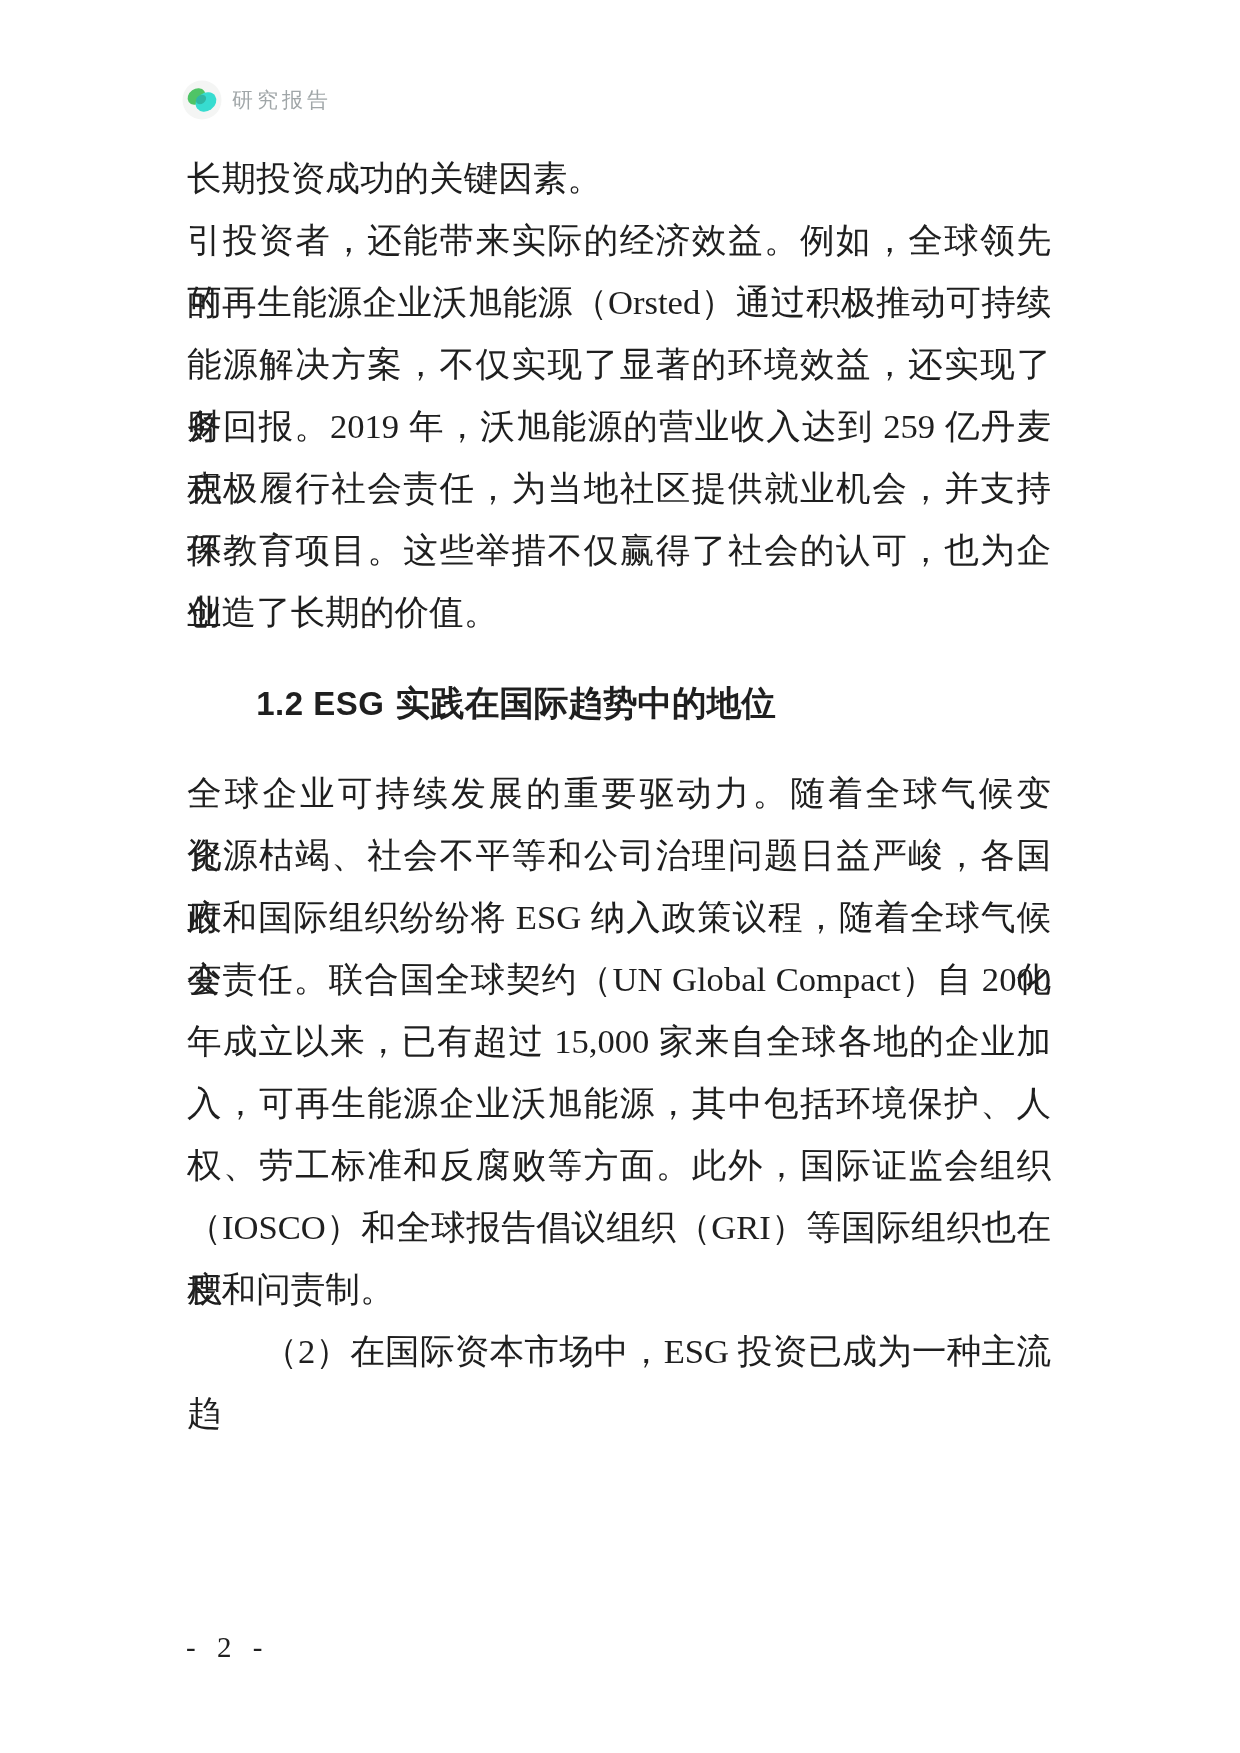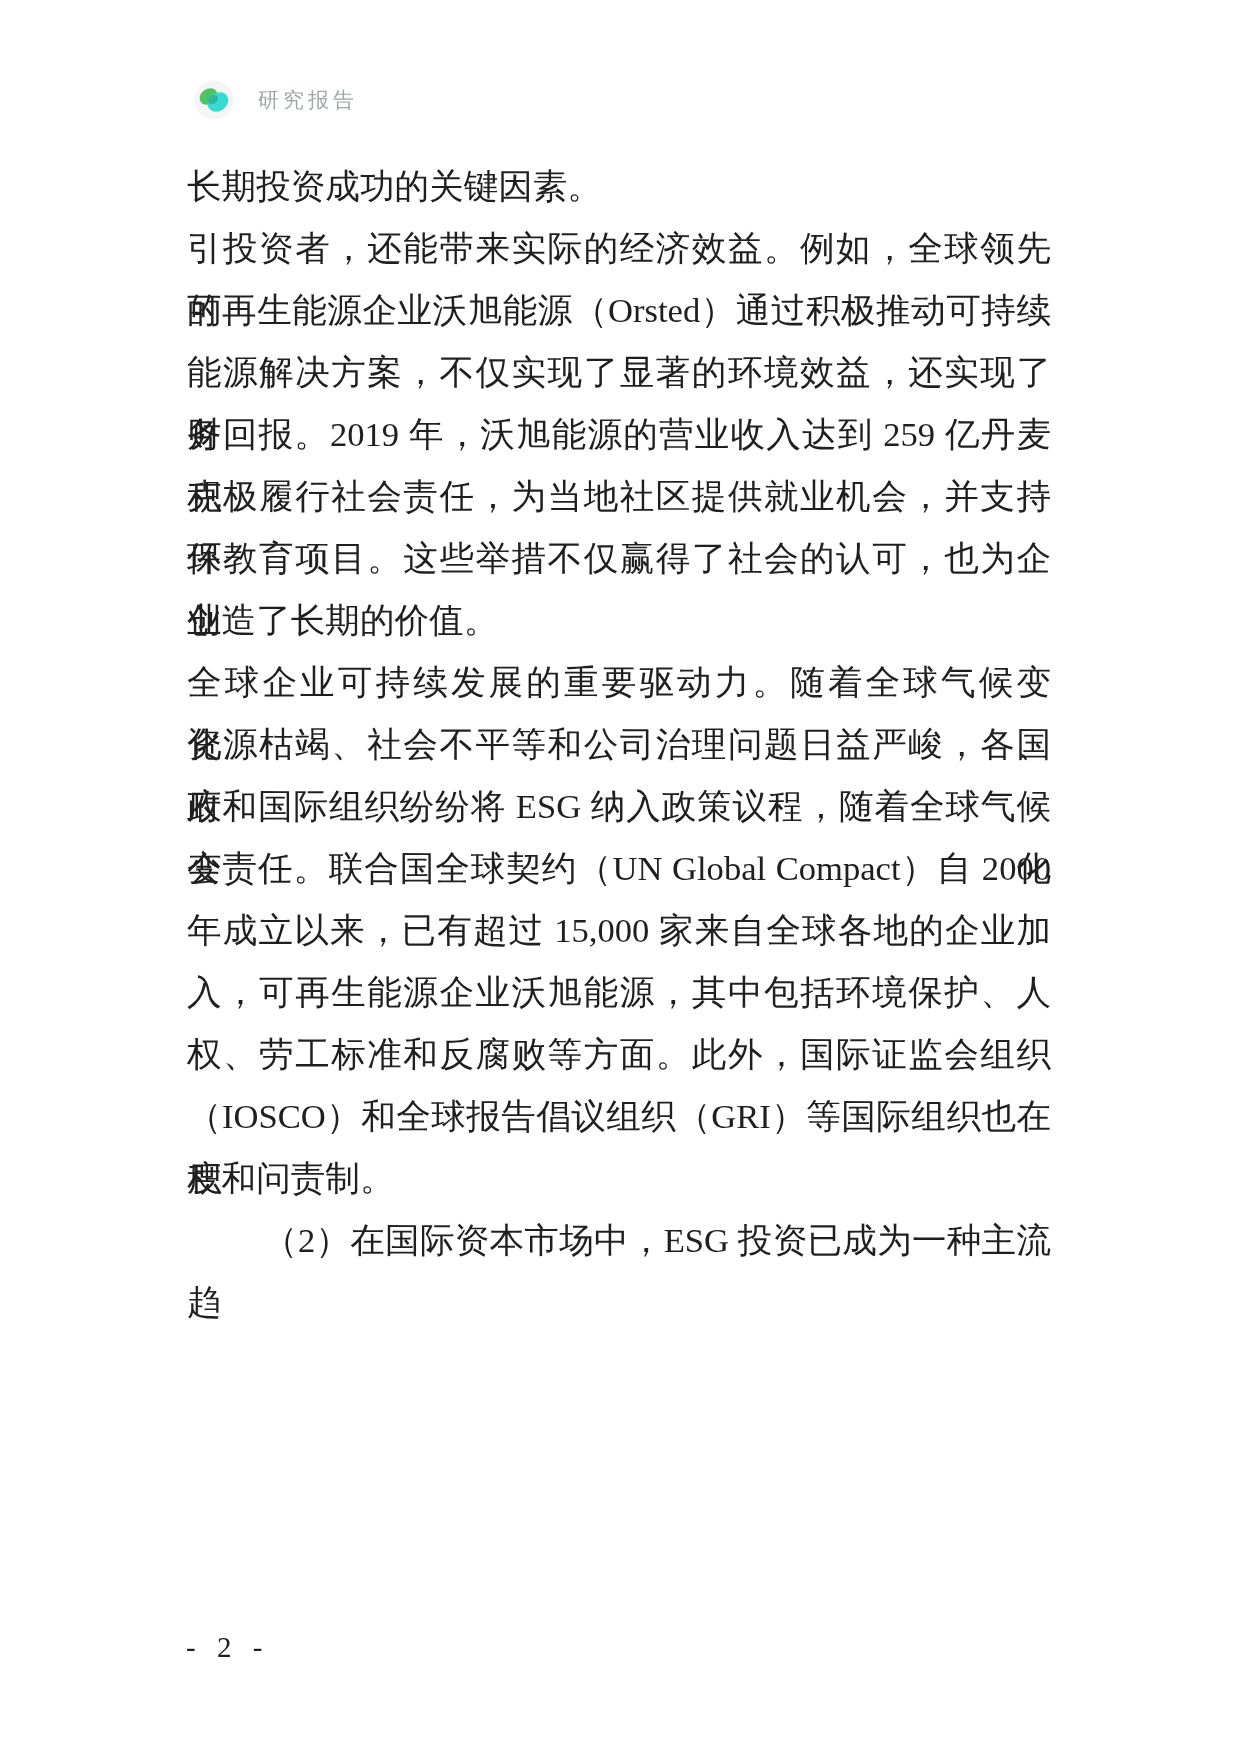--- a/index.html
+++ b/index.html
@@ -8,34 +8,34 @@
     width:1240px; height:1753px;
     margin:0 auto;
     background:#ffffff;
     color:#1f1f1f;
     font-family:"Liberation Serif","DejaVu Serif",serif;
     overflow:hidden;
   }
 
   
   .hdr {
-    position:absolute; left:194px; top:80px;
-    display:flex; align-items:center; gap:24px;
+    position:absolute; left:182px; top:80px;
+    display:flex; align-items:center; gap:10px;
   }
   .logo { width:40px; height:40px; display:block; }
   .brand {
     font-size:21px;
     letter-spacing:4px;
     color:#a0a6a8;
     font-family:"Liberation Serif","DejaVu Serif",serif;
   }
 
   
   .content {
-    position:absolute; left:187px; top:155px; width:864px;
+    position:absolute; left:187px; top:147px; width:864px;
   }
   .line {
     font-size:34.6px;
     line-height:62px;
     height:62px;
     text-align:justify;
     text-align-last:justify;
     overflow:visible;
   }
   .line.pend { text-align-last:left; }       
@@ -88,20 +88,23 @@
     <div class="line pend">长期投资成功的关键因素。</div>
 
     <div class="line">引投资者，还能带来实际的经济效益。例如，全球领先的</div>
     <div class="line">可再生能源企业沃旭能源（Orsted）通过积极推动可持续</div>
     <div class="line">能源解决方案，不仅实现了显著的环境效益，还实现了财</div>
     <div class="line">务回报。2019 年，沃旭能源的营业收入达到 259 亿丹麦克</div>
     <div class="line">积极履行社会责任，为当地社区提供就业机会，并支持环</div>
     <div class="line">保教育项目。这些举措不仅赢得了社会的认可，也为企业</div>
     <div class="line pend">创造了长期的价值。</div>
 
+    <h2 class="heading">
+      <span class="hnum">1.2 ESG</span><span class="htitle">实践在国际趋势中的地位</span>
+    </h2>
 
     <div class="line">全球企业可持续发展的重要驱动力。随着全球气候变化、</div>
     <div class="line">资源枯竭、社会不平等和公司治理问题日益严峻，各国政</div>
     <div class="line">府和国际组织纷纷将 ESG 纳入政策议程，随着全球气候变化</div>
     <div class="line">会责任。联合国全球契约（UN Global Compact）自 2000</div>
     <div class="line">年成立以来，已有超过 15,000 家来自全球各地的企业加</div>
     <div class="line">入，可再生能源企业沃旭能源，其中包括环境保护、人</div>
     <div class="line">权、劳工标准和反腐败等方面。此外，国际证监会组织</div>
     <div class="line">（IOSCO）和全球报告倡议组织（GRI）等国际组织也在积</div>
     <div class="line pend">度和问责制。</div>

